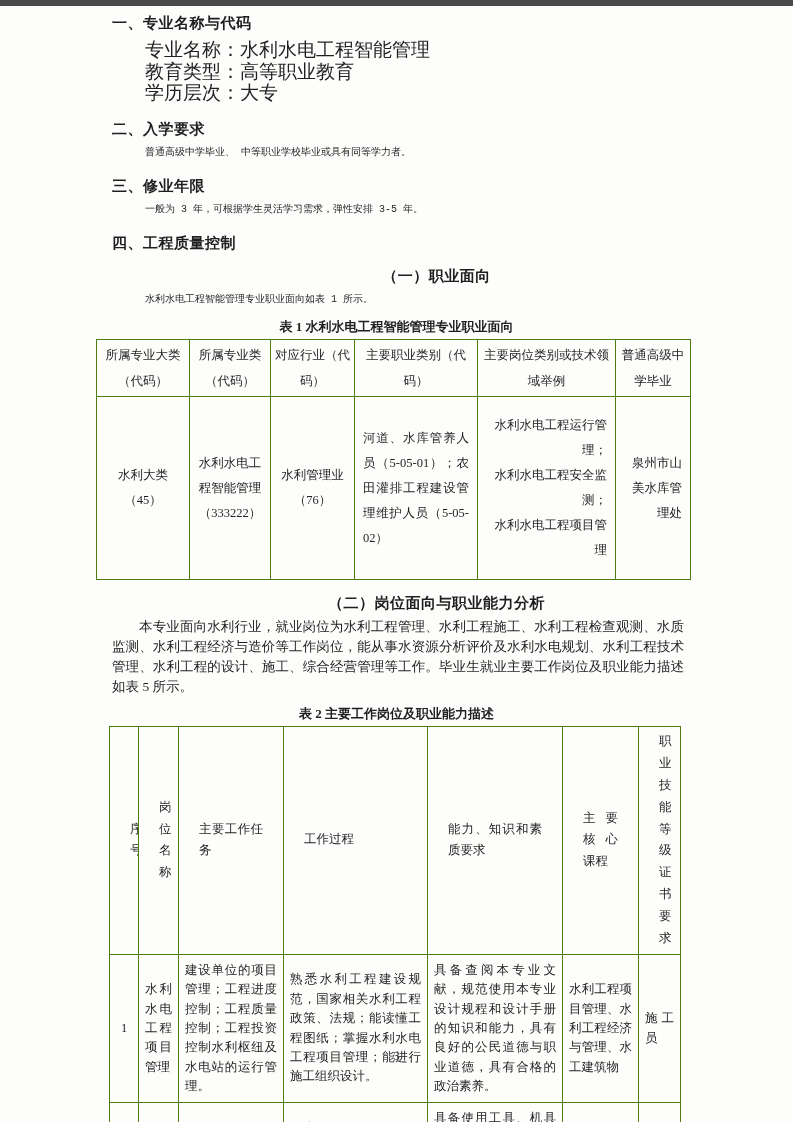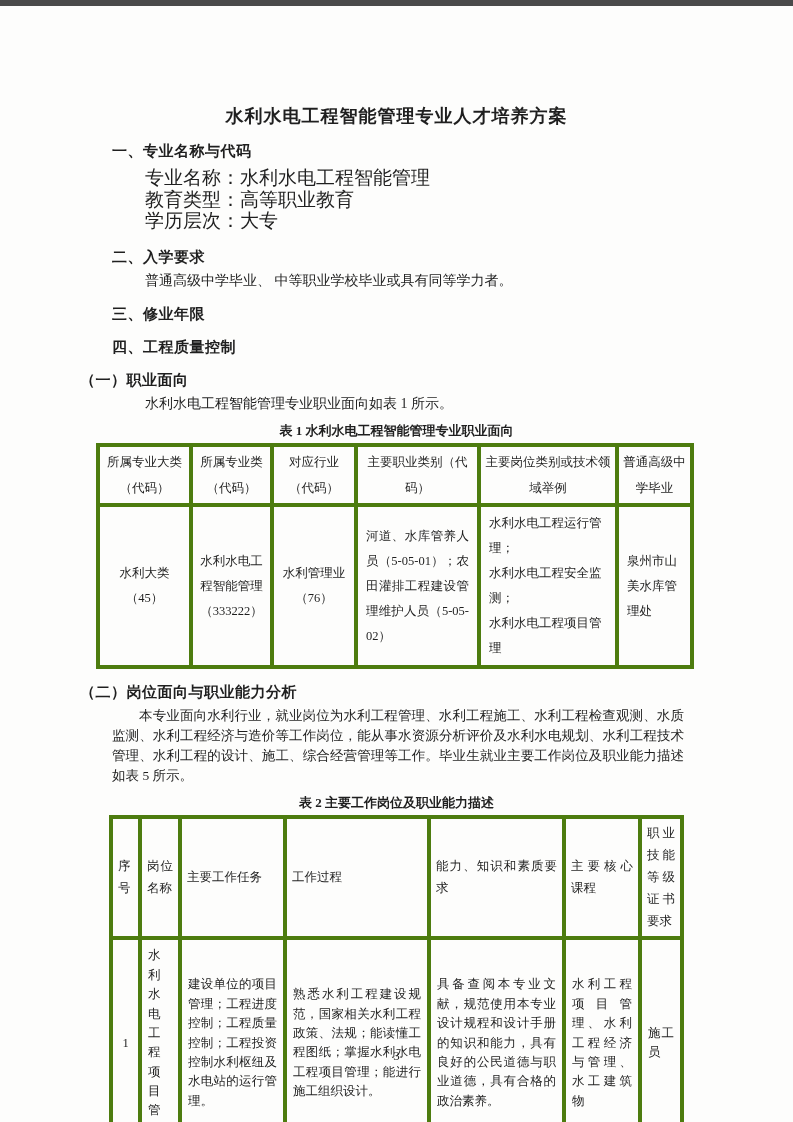--- a/index.html
+++ b/index.html
@@ -20,90 +20,90 @@
     font-size:18px;
     font-weight:bold;
     letter-spacing:1px;
   }
   .sec-head{
     margin:14px 0 4px 112px;
     font-size:15px;
     font-weight:bold;
     letter-spacing:.5px;
   }
-  .sec-head.sub{margin-left:80px;}
+  .sec-head.sub{margin-left:80px;text-align:center;}
   .sec-items{margin:8px 0 0 145px;font-size:19px;line-height:21.5px;font-family:Liberation Mono, monospace;}
-  .sec-line{margin:3px 0 0 145px;font-size:14px;line-height:20px;}
+  .sec-line{margin:3px 0 0 145px;font-size:10px;line-height:20px;font-family:Liberation Mono, monospace;}
   .para{
     margin:4px 0 0 112px;
     width:572px;
     font-size:13.5px;
     line-height:20px;
     text-align:justify;
     text-indent:2em;
   }
   .tbl-caption{
     text-align:center;
     font-size:13px;
     font-weight:bold;
     margin-top:8px;
     margin-bottom:3px;
   }
   table{border-collapse:collapse;table-layout:fixed;}
   td,th{
-    border:4px solid #4d7c0f;
+    border:1px solid #4d7c0f;
     font-weight:normal;
     font-size:12.5px;
     vertical-align:middle;
     padding:4px 6px;
     box-sizing:border-box;
     overflow:hidden;
   }
   
   .table1{margin:0 0 0 96px;width:594px;}
   .table1 th{text-align:center;line-height:2.1;height:56px;padding:2px 4px;}
   .table1 td{line-height:2.0;}
   .t1-center{text-align:center;}
   .t1-justify{text-align:justify;padding:4px 8px;margin-left:16px;}
-  .t1-left{text-align:left;padding:4px 8px;}
+  .t1-left{text-align:right;padding:16px 8px;}
   .pre{white-space:pre-line;}
   .t1-body td{height:92px;}
   
   .table2{margin:0 0 0 109px;width:571px;}
-  .table2 th{text-align:justify;line-height:1.75;height:84px;padding:4px 5px;}
+  .table2 th{text-align:justify;line-height:1.75;height:84px;padding:4px 20px;}
   .table2 td{line-height:1.55;text-align:justify;padding:6px 6px;}
   .t2-no{text-align:center !important;}
   .row1 td{height:132px;}
   .row2 td{height:145px;}
   .page-num{
     position:absolute;
     top:1048px;left:0;width:100%;
     text-align:center;
     font-size:13px;
   }
 </style>
 </head>
 <body>
 
 <div class="page">
   <div class="scan-bar"></div>
 
-  <div class="doc-title">水利水电工程智能管理专业人才培养方案</div>
 
   <div class="sec-head">一、专业名称与代码</div>
   <div class="sec-items">
     <div>专业名称：水利水电工程智能管理</div>
     <div>教育类型：高等职业教育</div>
     <div>学历层次：大专</div>
   </div>
 
   <div class="sec-head">二、入学要求</div>
   <div class="sec-line">普通高级中学毕业、 中等职业学校毕业或具有同等学力者。</div>
 
   <div class="sec-head">三、修业年限</div>
+  <div class="sec-line">一般为 3 年，可根据学生灵活学习需求，弹性安排 3-5 年。</div>
 
   <div class="sec-head">四、工程质量控制</div>
 
   <div class="sec-head sub">（一）职业面向</div>
   <div class="sec-line">水利水电工程智能管理专业职业面向如表 1 所示。</div>
 
   <div class="tbl-caption">表 1 水利水电工程智能管理专业职业面向</div>
   <table class="table1">
     <colgroup>
       <col style="width:93px">

